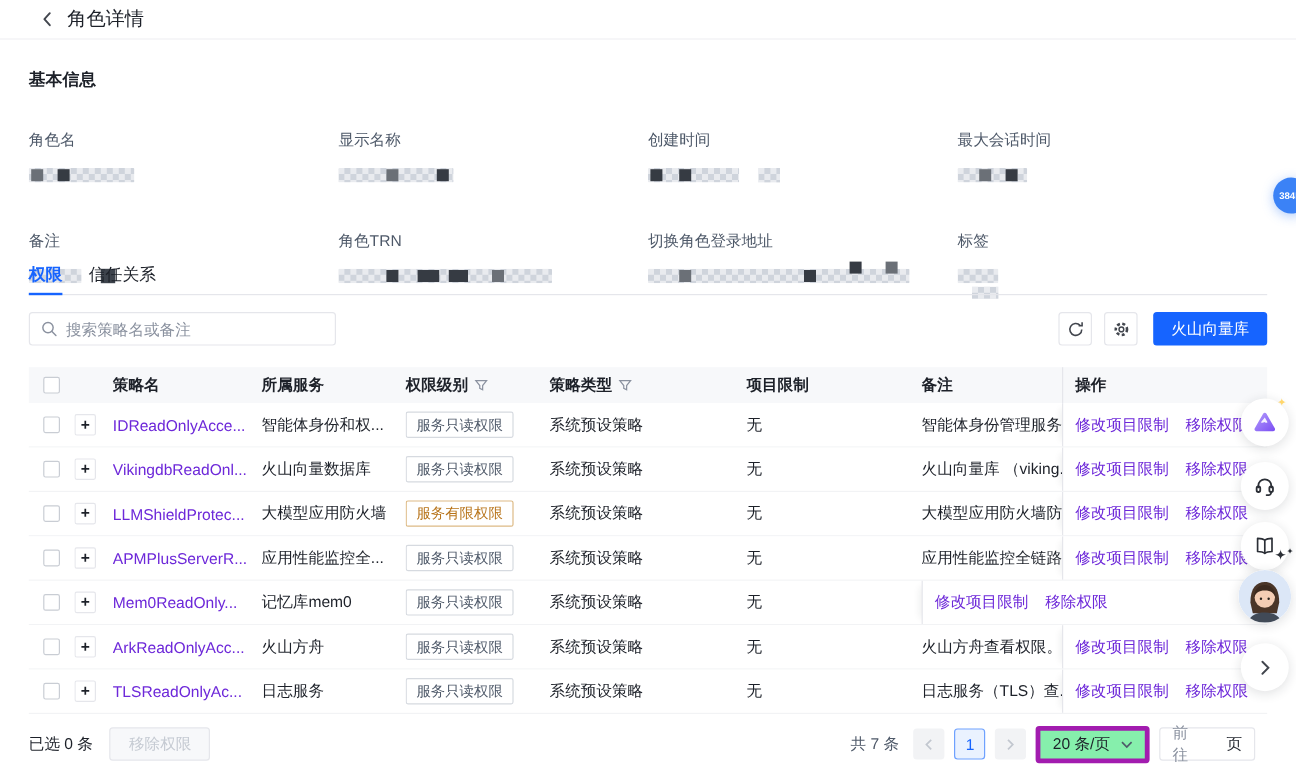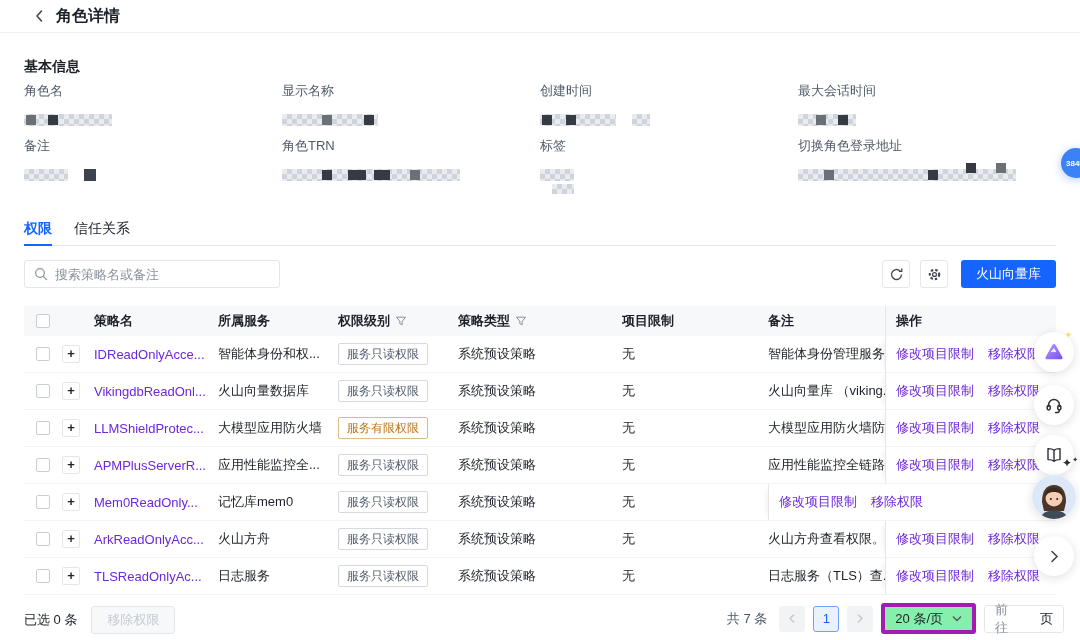--- a/index.html
+++ b/index.html
@@ -4,26 +4,26 @@
 <style>
   *{margin:0;padding:0;box-sizing:border-box}
   html,body{width:1080px;height:640px}
   body{position:relative;overflow:hidden;background:#fff;color:#1d2129;
        font-family:"Liberation Sans",sans-serif;font-size:13px}
 
   
   .topbar{position:absolute;top:0;left:0;right:0;height:33px;border-bottom:1px solid #f0f1f3;
           display:flex;align-items:center;gap:10px;padding-left:32px}
   .topbar .back{width:14px;height:14px;display:flex;align-items:center;justify-content:center;cursor:pointer}
-  .topbar .title{font-size:16px;font-weight:700;color:#1d2129}
+  .topbar .title{font-size:16px;font-weight:400;color:#1d2129}
 
   
   .basic{position:absolute;top:58px;left:24px;right:24px}
   .section-title{font-size:14px;font-weight:700;color:#1d2129}
-  .fields{margin-top:6px;display:grid;grid-template-columns:258px 258px 258px 258px;row-gap:11px}
+  .fields{margin-top:32px;display:grid;grid-template-columns:258px 258px 258px 258px;row-gap:40px}
   .field .label{font-size:13px;color:#4e5969;margin-bottom:11px}
   .mosaic{position:relative;height:12px;border-radius:1px;display:inline-block;vertical-align:middle;
           background:repeating-conic-gradient(#cfd4dc 0% 25%, #e9ebef 0% 50%) 0 0 / 10px 10px}
   .mosaic .dk{position:absolute;top:1px;width:10px;height:10px;background:#363b43}
   .mosaic .dk2{position:absolute;top:1px;width:10px;height:10px;background:#6b7077}
   .mstub{display:inline-block;height:12px;width:18px;margin-left:16px;vertical-align:middle;
          background:repeating-conic-gradient(#cfd4dc 0% 25%, #e9ebef 0% 50%) 0 0 / 10px 10px}
   .mrow2{margin-top:3px;margin-left:12px;height:10px;width:22px;
          background:repeating-conic-gradient(#cfd4dc 0% 25%, #e9ebef 0% 50%) 0 0 / 10px 10px}
 
@@ -62,21 +62,21 @@
   .checkbox{width:14px;height:14px;border:1px solid #c9cdd4;border-radius:2px;background:#fff;cursor:pointer}
   .expander{width:18px;height:18px;border:1px solid #e5e6eb;border-radius:2px;background:#fff;color:#1d2129;
             font-size:13px;line-height:16px;text-align:center;cursor:pointer;font-weight:700}
   .link{color:#6d28d9;cursor:pointer}
   .tag{display:inline-block;padding:1px 8px;font-size:12px;line-height:18px;border-radius:2px;
        border:1px solid #d6dae0;color:#4e5969;background:#fff}
   .tag--warn{border-color:#ddba85;color:#b8741a}
   .funnel{display:inline-flex;cursor:pointer}
 
   
-  .footer{position:absolute;top:606px;left:24px;right:16px;height:28px;display:flex;align-items:flex-end;justify-content:space-between}
+  .footer{position:absolute;top:606px;left:24px;right:34px;height:28px;display:flex;align-items:center;justify-content:space-between}
   .f-left{display:flex;align-items:center;gap:14px}
   .selected-text{color:#1d2129}
   .disabled-btn{height:28px;padding:0 15px;background:#f7f8fa;border:1px solid #e5e6eb;border-radius:3px;
                 color:#c5cad2;font-size:13px;font-family:inherit;display:flex;align-items:center;cursor:not-allowed}
   .f-right{display:flex;align-items:center;gap:8px}
   .total{color:#4e5969;margin-right:4px}
   .pg-btn{width:26px;height:26px;border-radius:3px;background:#f2f3f5;border:none;color:#c2c7cf;
           display:flex;align-items:center;justify-content:center;font-size:13px;cursor:pointer}
   .pg-cur{width:26px;height:26px;border-radius:3px;border:1px solid #6ea1ff;background:#eaf2ff;color:#1664ff;
           display:flex;align-items:center;justify-content:center;cursor:pointer}
@@ -136,27 +136,27 @@
     </div>
     <div class="field">
       <div class="label">备注</div>
       <span class="mosaic" style="width:44px"></span><span class="mstub" style="width:12px;background:#3d434c"></span>
     </div>
     <div class="field">
       <div class="label">角色TRN</div>
       <span class="mosaic" style="width:178px"><span class="dk" style="left:40px"></span><span class="dk" style="left:66px;width:18px"></span><span class="dk" style="left:92px;width:16px"></span><span class="dk2" style="left:128px"></span></span>
     </div>
     <div class="field">
+      <div class="label">切换角色登录地址</div>
+      <span class="mosaic" style="width:218px"><span class="dk2" style="left:26px"></span><span class="dk" style="left:130px"></span><span class="dk" style="left:168px;top:-6px"></span><span class="dk2" style="left:198px;top:-6px"></span></span>
+    </div>
+    <div class="field">
       <div class="label">标签</div>
       <span class="mosaic" style="width:34px"></span>
       <div class="mrow2"></div>
-    </div>
-    <div class="field">
-      <div class="label">切换角色登录地址</div>
-      <span class="mosaic" style="width:218px"><span class="dk2" style="left:26px"></span><span class="dk" style="left:130px"></span><span class="dk" style="left:168px;top:-6px"></span><span class="dk2" style="left:198px;top:-6px"></span></span>
     </div>
   </div>
 </div>
 
 <div class="tabs">
   <div class="tab active">权限</div>
   <div class="tab">信任关系</div>
 </div>
 
 <div class="toolbar">

